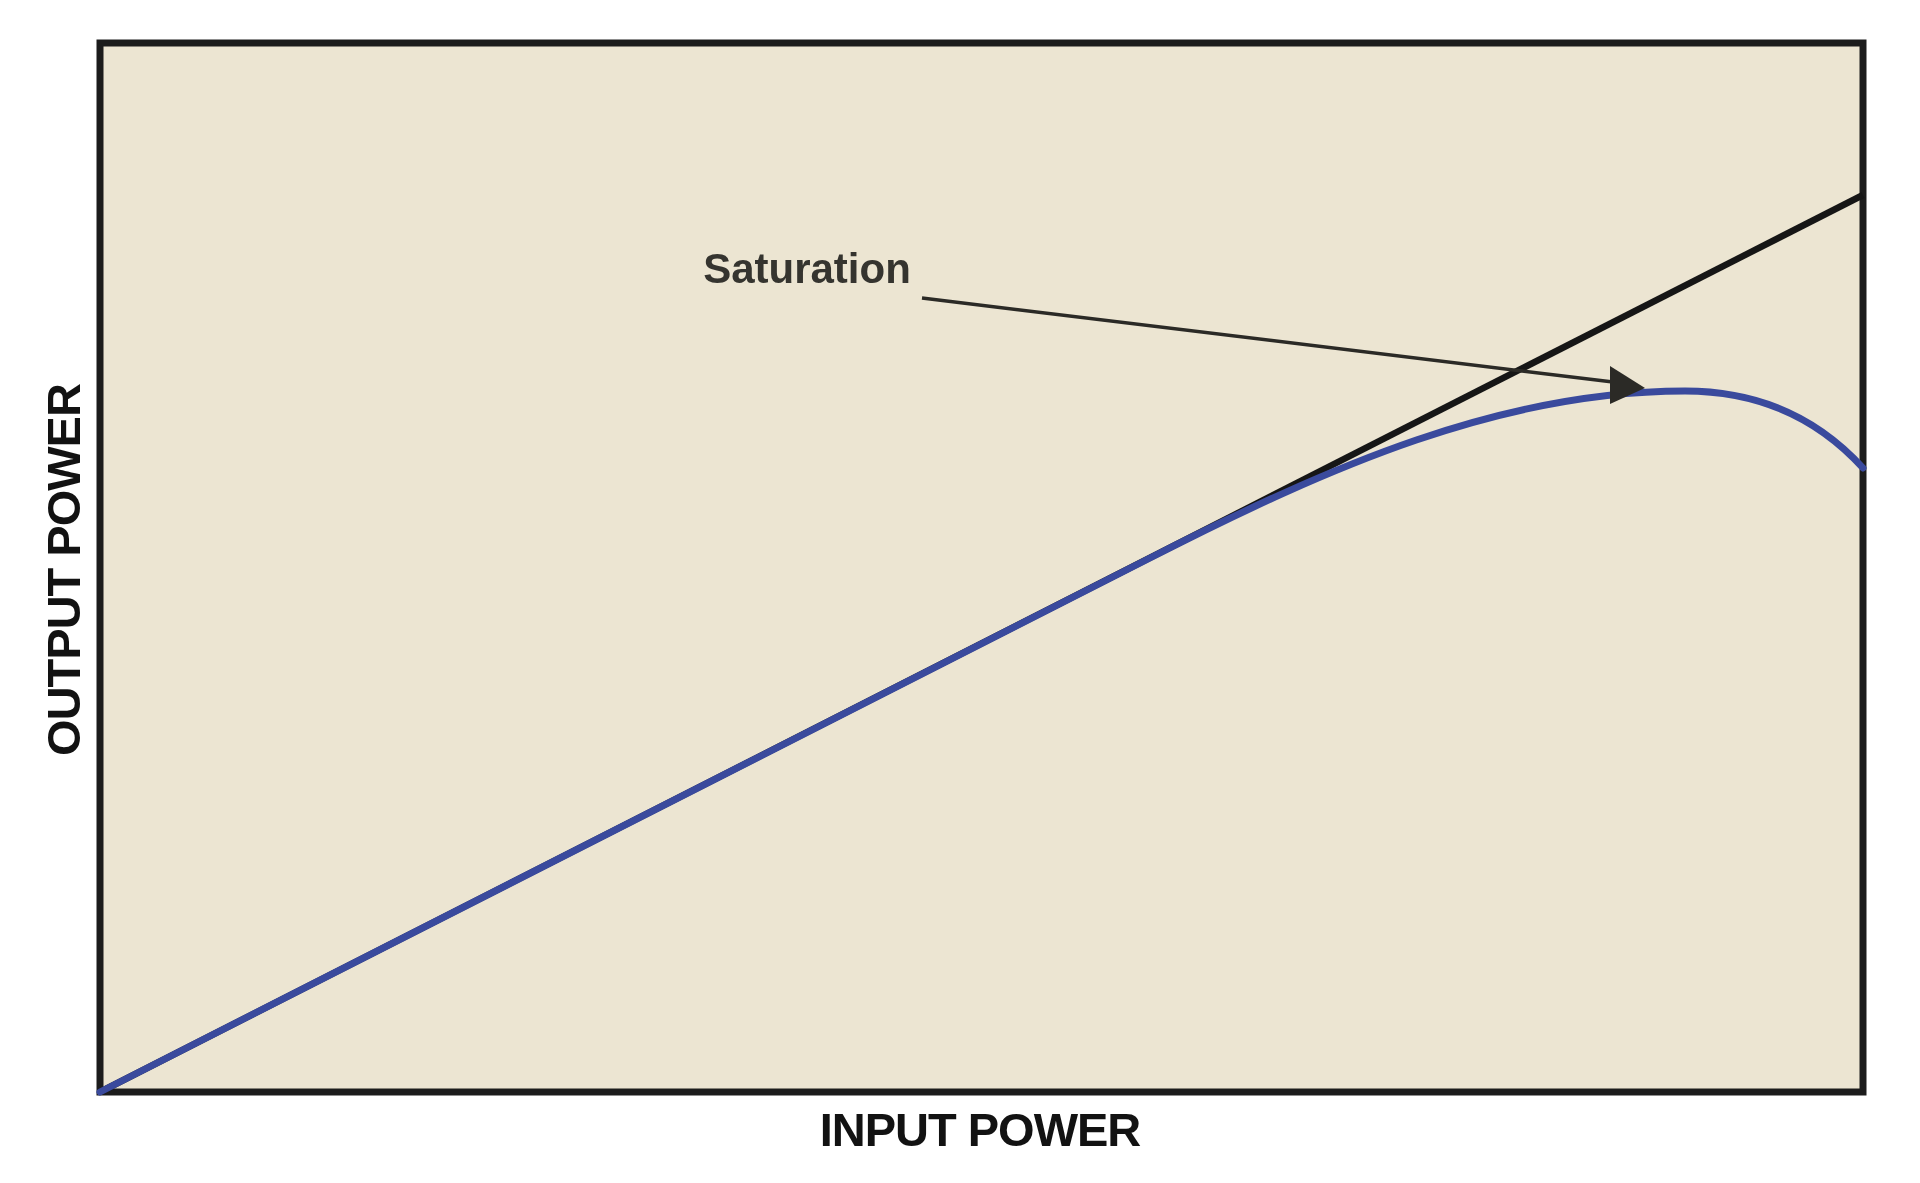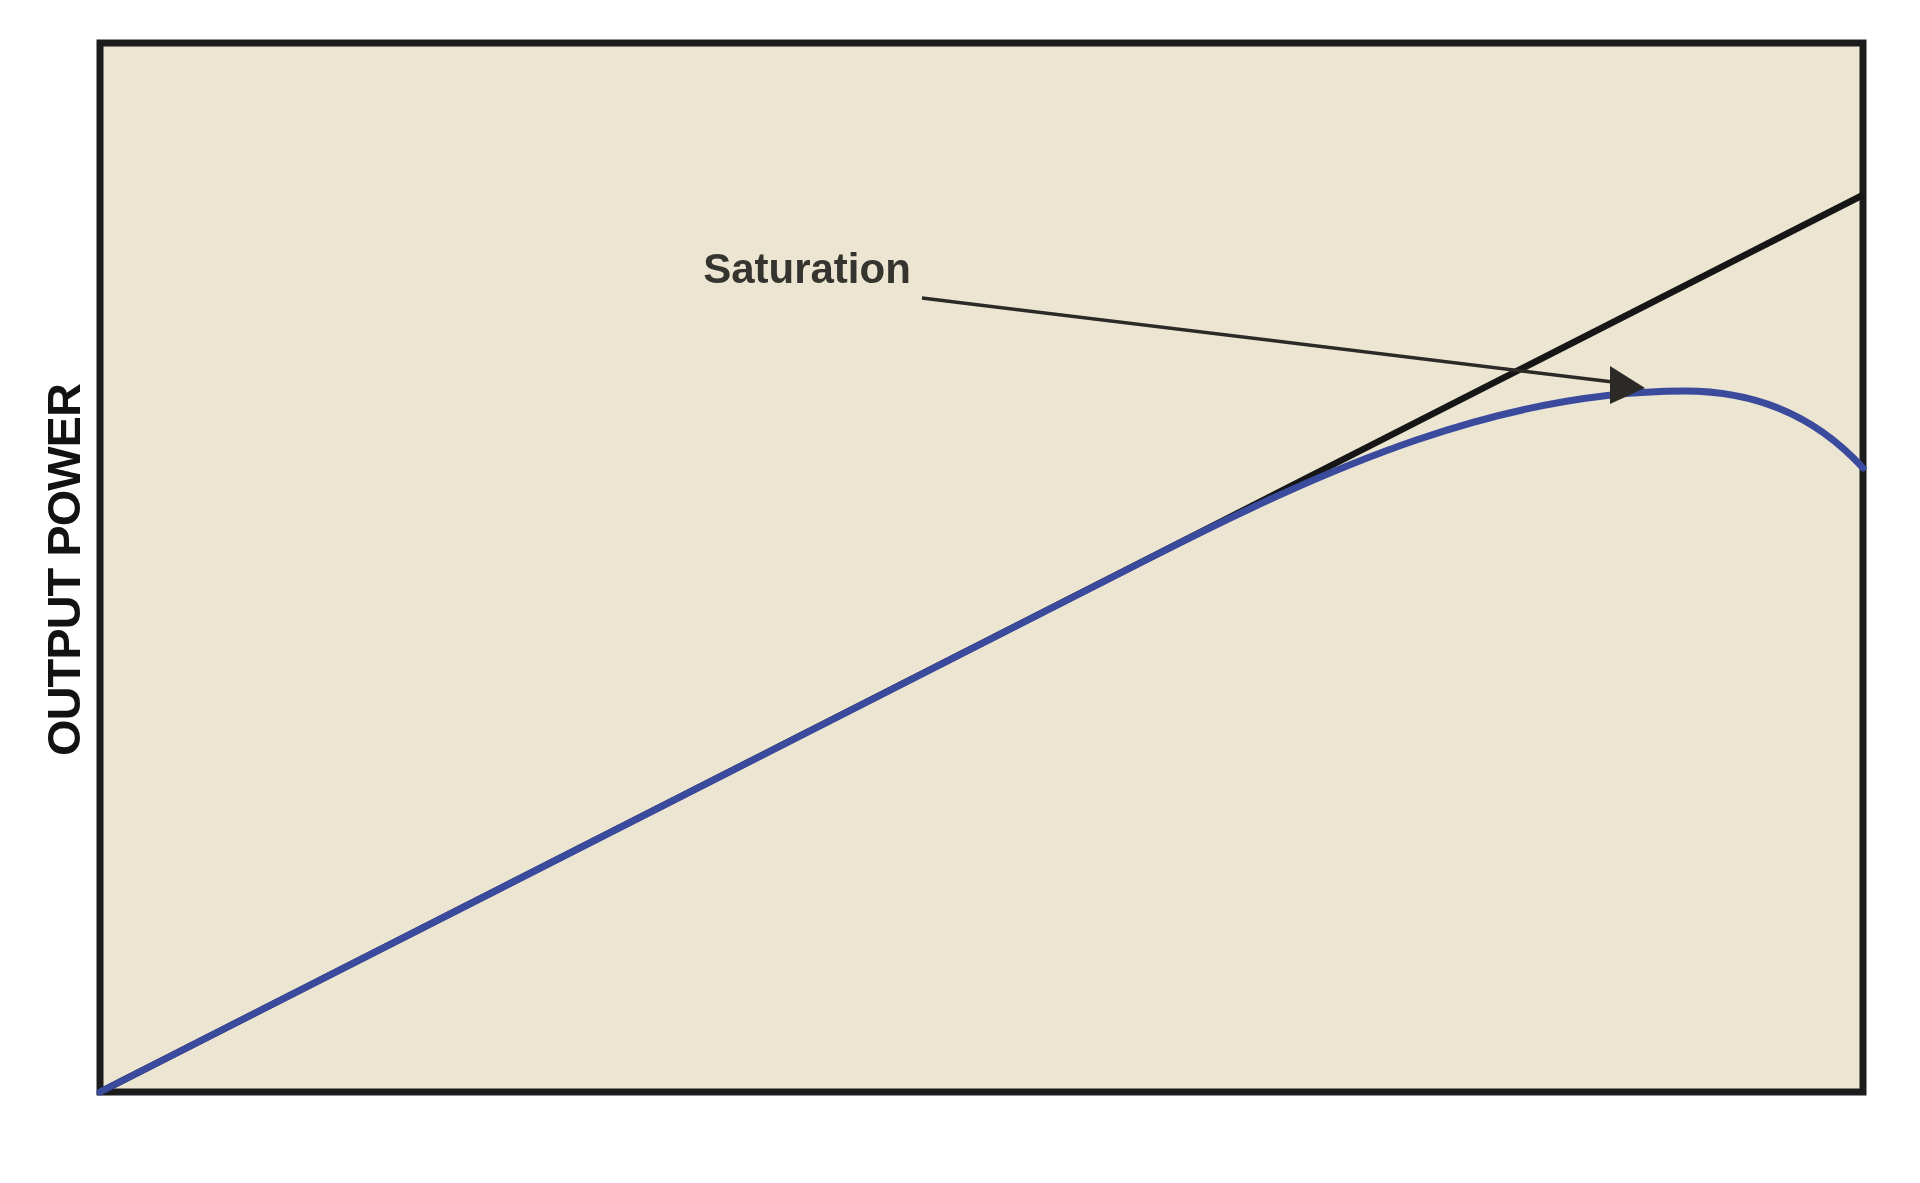--- a/index.html
+++ b/index.html
@@ -65,18 +65,19 @@
 
     <path d="M 100 1092 L 1150 558 C 1330 466, 1502 391, 1685 391 C 1765 391, 1822 423, 1863 468" fill="none" stroke-width="7" stroke-linecap="round" stroke="#3a4a9d"></path>
 
     <path d="M 922 298 L 1613 382" fill="none" stroke-width="3.5" stroke="#2b2a26"></path>
 
     <polygon points="1610,366 1645,388 1610,404" fill="#2b2a26"></polygon>
   </svg>
 
   <div class="axis-label y">OUTPUT POWER</div>
 
+  <div class="axis-label x">INPUT POWER</div>
 
   <div class="annotation-text">
     <span>Saturation</span>
   </div>
 
 </div>
 
 </body></html>

